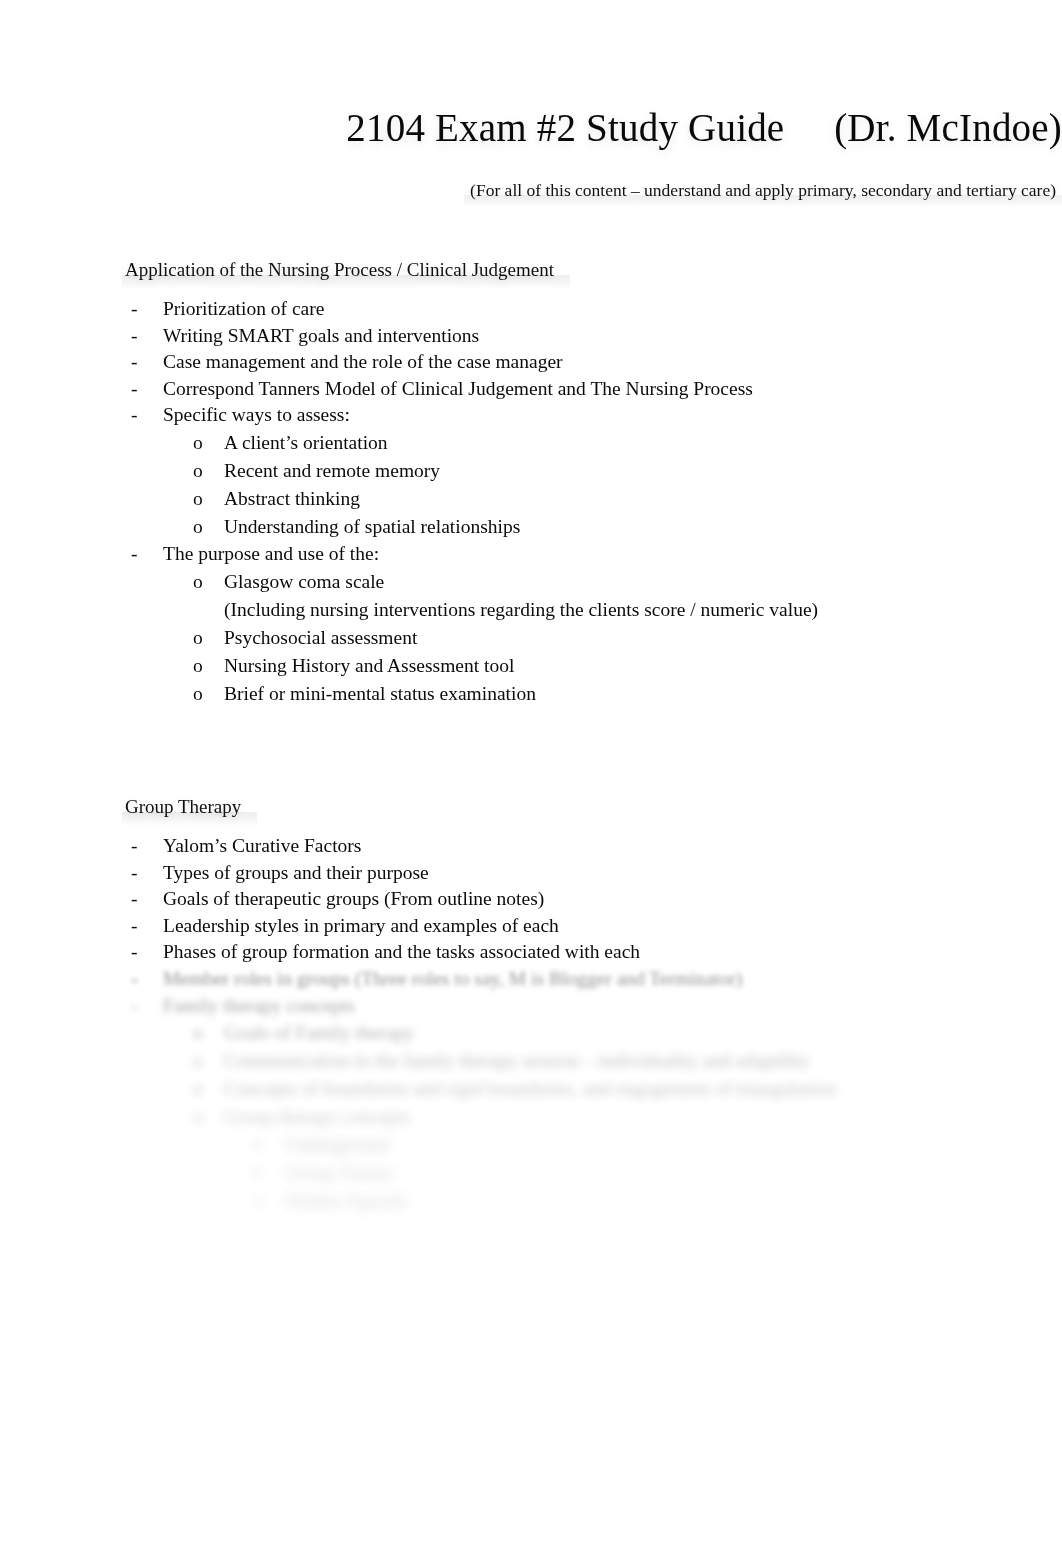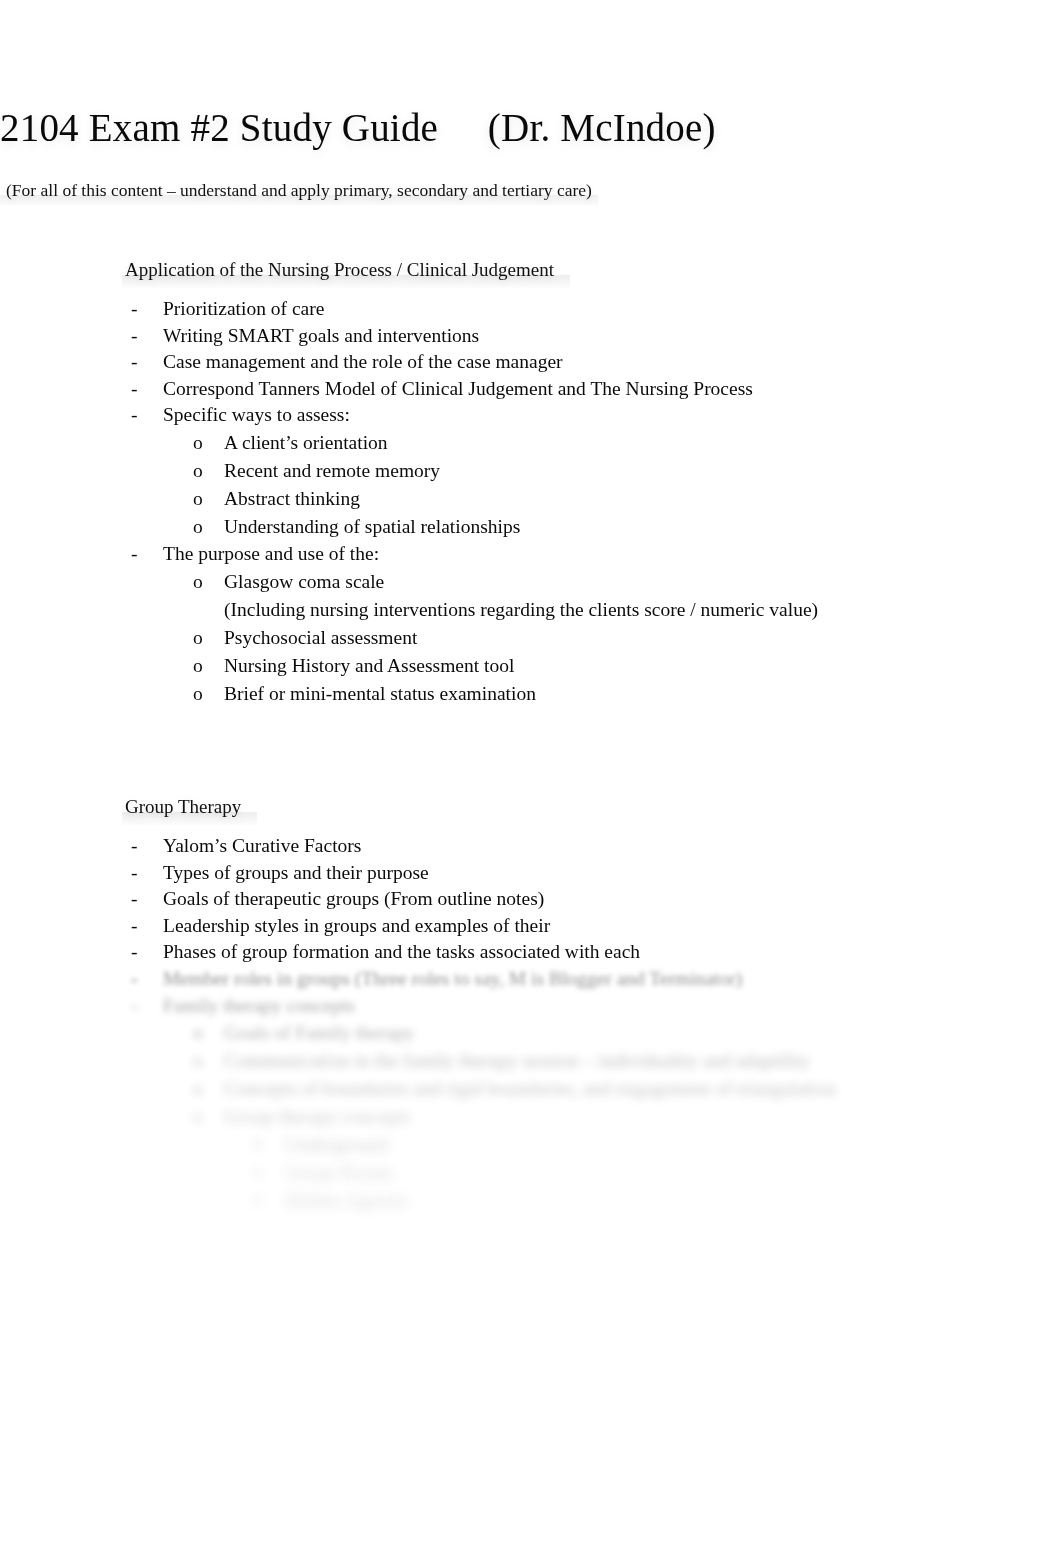--- a/index.html
+++ b/index.html
@@ -23,21 +23,21 @@
     inset: 0;
     background: #ffffff;
   }
 
   
   .title-block {
     position: absolute;
     left: 0;
     top: 104px;
     width: 1062px;
-    text-align: left;
+    text-align: right;
   }
   .doc-title {
     font-size: 39px;
     line-height: 48px;
     letter-spacing: 0.2px;
     white-space: pre;
     display: inline-block;
     text-shadow: 0 3px 9px rgba(120,120,120,0.18);
     color: #090909;
   }
@@ -162,21 +162,21 @@
       <div class="li lvl2"><span class="marker">o</span><span class="txt">Nursing History and Assessment tool</span></div>
       <div class="li lvl2"><span class="marker">o</span><span class="txt">Brief or mini-mental status examination</span></div>
     </div>
 
   <div class="section-heading" id="heading-group-therapy">Group Therapy</div>
 
   <div class="list" id="list-group-therapy">
       <div class="li lvl1"><span class="marker">-</span><span class="txt">Yalom’s Curative Factors</span></div>
       <div class="li lvl1"><span class="marker">-</span><span class="txt">Types of groups and their purpose</span></div>
       <div class="li lvl1"><span class="marker">-</span><span class="txt">Goals of therapeutic groups (From outline notes)</span></div>
-      <div class="li lvl1"><span class="marker">-</span><span class="txt">Leadership styles in groups and examples of their</span></div>
+      <div class="li lvl1"><span class="marker">-</span><span class="txt">Leadership styles in primary and examples of each</span></div>
       <div class="li lvl1"><span class="marker">-</span><span class="txt">Phases of group formation and the tasks associated with each</span></div>
       <div class="obscured">
         <div class="li lvl1 blur-a"><span class="marker keep-marker">-</span><span class="txt">Member roles in groups (Three roles to say, M is Blogger and Terminator)</span></div>
         <div class="li lvl1 blur-b"><span class="marker">-</span><span class="txt">Family therapy concepts</span></div>
         <div class="li lvl2 blur-c"><span class="marker">o</span><span class="txt">Goals of Family therapy</span></div>
         <div class="li lvl2 blur-d"><span class="marker">o</span><span class="txt">Communication in the family therapy session – individuality and adaptility</span></div>
         <div class="li lvl2 blur-e"><span class="marker">o</span><span class="txt">Concepts of boundaries and rigid boundaries, and engagement of triangulation</span></div>
         <div class="li lvl2 blur-f"><span class="marker">o</span><span class="txt">Group therapy concepts</span></div>
         <div class="li lvl3 blur-g"><span class="marker">▪</span><span class="txt">Underground</span></div>
         <div class="li lvl3 blur-h"><span class="marker">▪</span><span class="txt">Group Norms</span></div>

